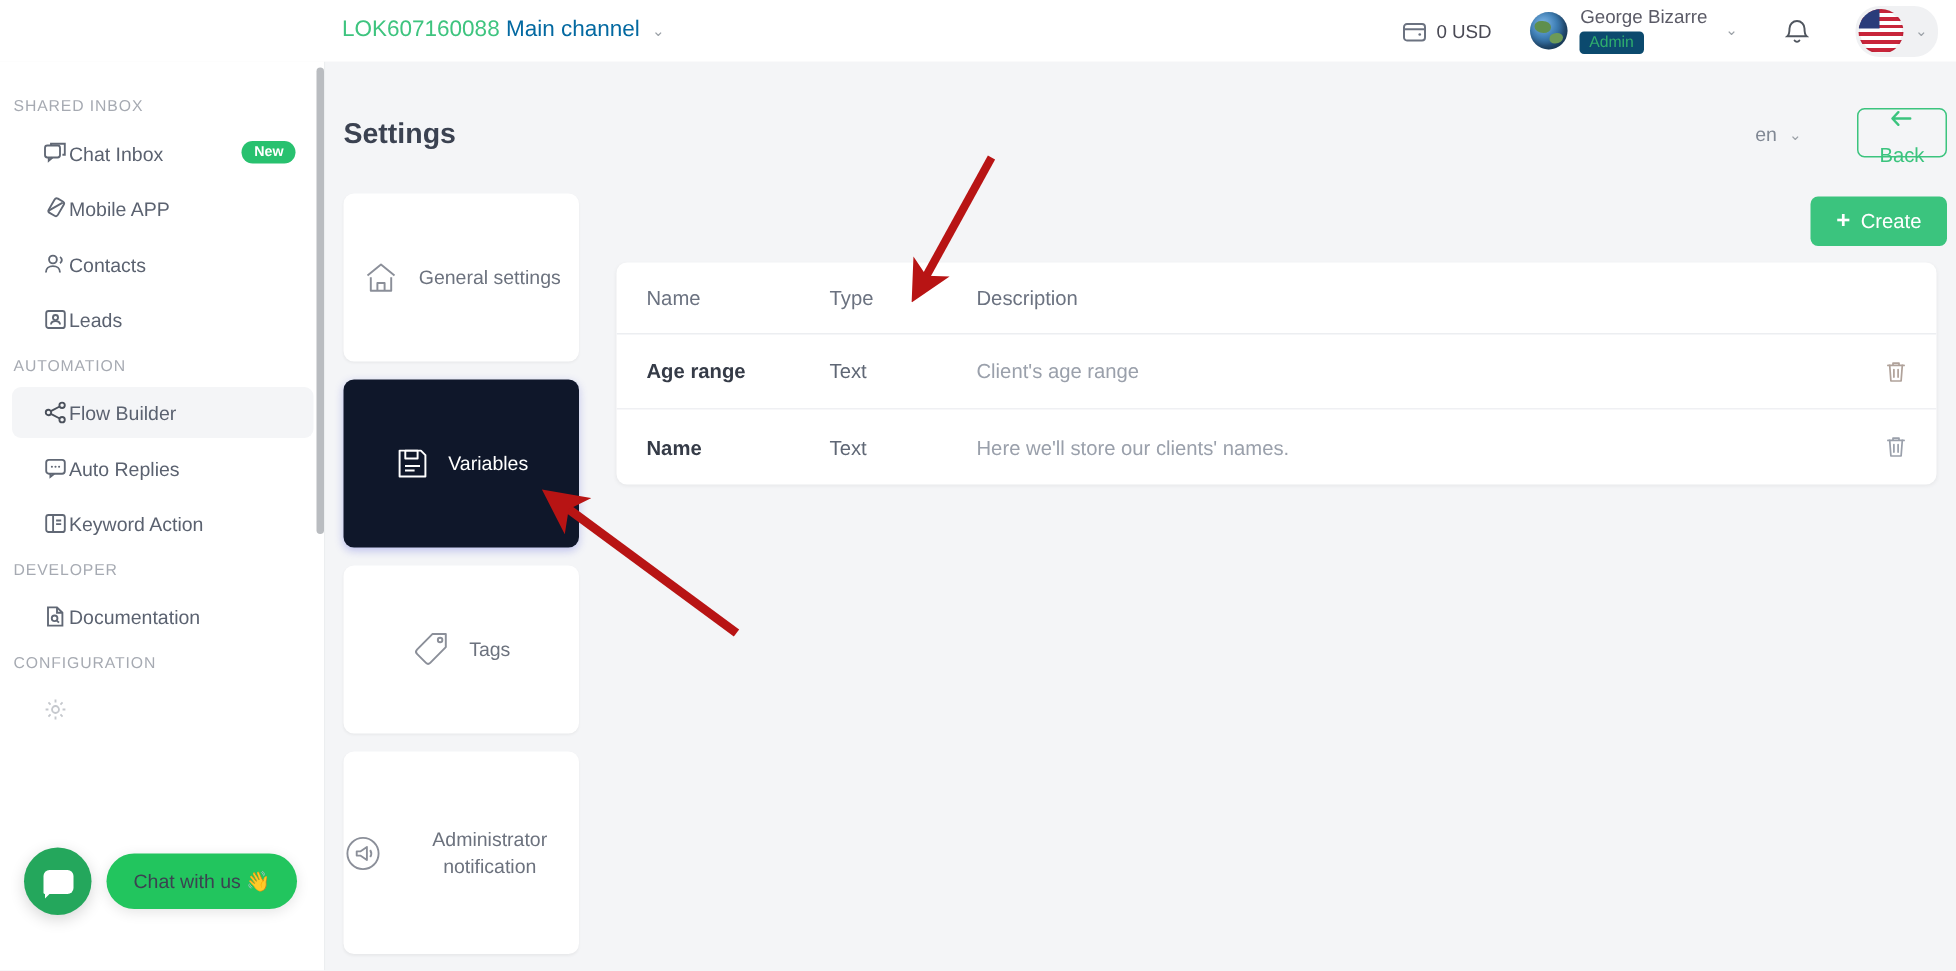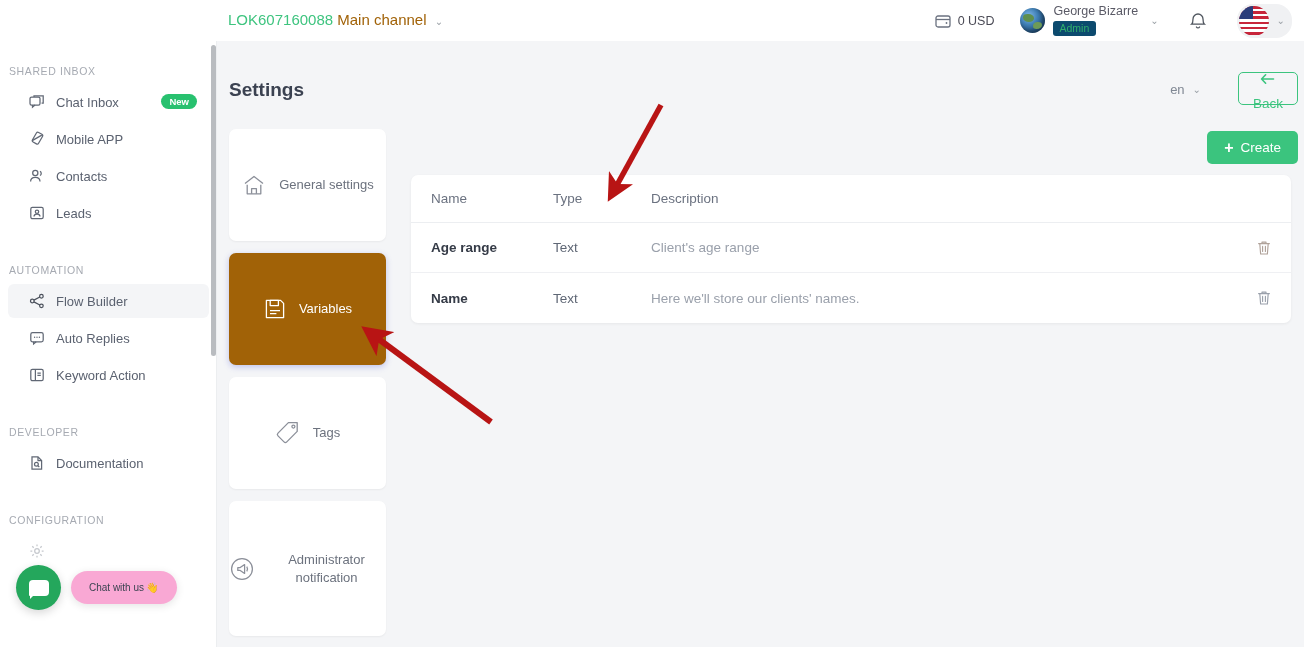--- a/index.html
+++ b/index.html
@@ -34,21 +34,21 @@
     display: flex; align-items: center; justify-content: center; gap: 2px;
   }
   .logo-bubble i { width: 3px; height: 3px; border-radius: 50%; background: #fff; display: block; }
   .logo-text { font-size: 27px; font-weight: 700; color: #1a1a1a; letter-spacing: -0.5px; margin-left: 3px; }
 
   .channel {
     position: absolute; left: 228px; top: 11px;
     font-size: 15px; color: #4a4a55; cursor: pointer; white-space: nowrap;
   }
   .channel .cid { color: #3ec47f; }
-  .channel .cname { color: #a16207; }
+  .channel .cname { color: #0369a1; }
   .caret { font-size: 10px; color: #9aa0a6; margin-left: 4px; }
 
   .top-right {
     position: absolute; right: 12px; top: 0; height: 41px;
     display: flex; align-items: center; gap: 4px;
   }
   .wallet { display: flex; align-items: center; gap: 7px; font-size: 12.5px; color: #4a4a55; margin-right: 22px; }
   .wallet svg { display: block; }
   .user-block { display: flex; align-items: center; gap: 8px; margin-right: 26px; cursor: pointer; }
   .avatar {
@@ -85,25 +85,25 @@
     padding: 2px 7px 2px 2px; gap: 4px;
   }
 
   
   .sidebar {
     position: absolute; left: 0; top: 41px; width: 217px; height: 606px;
     background: #ffffff; overflow: hidden;
   }
   .sb-section {
     font-size: 10.5px; letter-spacing: .6px; color: #a6aab2; text-transform: uppercase;
-    padding: 0 0 0 9px; margin-top: 34px; margin-bottom: 8px;
+    padding: 0 0 0 9px; margin-top: 8px; margin-bottom: 8px;
   }
   .sb-section:first-child { margin-top: 24px; }
   .sb-item {
-    display: flex; align-items: center; gap: 11px; height: 34px;
+    display: flex; align-items: center; gap: 1px; height: 34px;
     margin: 3px 8px; padding-left: 20px; border-radius: 6px; cursor: pointer;
     font-size: 13px; color: #5b6270; position: relative;
   }
   .sb-item.active { background: #f4f5f7; }
   .sb-item .sbi { width: 17px; height: 17px; display: flex; align-items: center; justify-content: center; flex: 0 0 17px; }
   .pill-new {
     position: absolute; right: 12px; top: 9px;
     background: #28c16f; color: #fff; font-size: 9.5px; font-weight: 700;
     padding: 2px 8px; border-radius: 9px;
   }
@@ -121,22 +121,22 @@
     width: 45px; height: 45px; border-radius: 50%; background: #24a75c;
     display: flex; align-items: center; justify-content: center; cursor: pointer;
     box-shadow: 0 3px 10px rgba(0,0,0,.16);
   }
   .chat-fab .bub { width: 20px; height: 16px; background: #fff; border-radius: 4px 4px 4px 1px; position: relative; }
   .chat-fab .bub:after {
     content: ""; position: absolute; left: 1px; bottom: -4px; width: 6px; height: 6px;
     background: #fff; clip-path: polygon(0 100%, 0 0, 100% 0);
   }
   .chat-label {
-    background: #f9a8d4; border-radius: 22px; padding: 11px 18px;
-    font-size: 10px; color: #3b4351; box-shadow: 0 2px 9px rgba(0,0,0,.11); cursor: pointer;
+    background: #22c55e; border-radius: 22px; padding: 11px 18px;
+    font-size: 13px; color: #3b4351; box-shadow: 0 2px 9px rgba(0,0,0,.11); cursor: pointer;
   }
 
   
   .main { position: absolute; left: 217px; top: 41px; width: 1087px; height: 606px; background: #f4f5f7; }
   .page-title { position: absolute; left: 12px; top: 38px; font-size: 19px; font-weight: 700; color: #3b4251; }
   .lang-sel {
     position: absolute; right: 103px; top: 41px; font-size: 13px; color: #808894; cursor: pointer;
     display: flex; align-items: center; gap: 4px;
   }
   .btn-back {
@@ -155,21 +155,21 @@
 
   
   .cards { position: absolute; left: 12px; top: 88px; width: 157px; }
   .card {
     width: 157px; height: 112px; background: #fff; border-radius: 7px;
     display: flex; flex-direction: row; align-items: center; justify-content: center; gap: 12px;
     margin-bottom: 12px; cursor: pointer; box-shadow: 0 1px 2px rgba(0,0,0,.05);
   }
   .card .cicon { color: #8b8f99; display: flex; align-items: center; justify-content: center; height: 28px; }
   .card .clabel { font-size: 13px; color: #6c727e; text-align: center; line-height: 1.35; }
-  .card.selected { background: #a16207; box-shadow: 0 2px 6px rgba(81,89,217,.32); }
+  .card.selected { background: #0f172a; box-shadow: 0 2px 6px rgba(81,89,217,.32); }
   .card.selected .cicon { color: #fff; }
   .card.selected .clabel { color: #fff; }
   .card.tall { height: 135px; }
 
   
   .table-wrap {
     position: absolute; left: 194px; top: 134px; width: 880px;
     background: #fff; border-radius: 7px; overflow: hidden; box-shadow: 0 1px 3px rgba(0,0,0,.06);
   }
   .trow { display: flex; align-items: center; height: 50px; padding: 0 20px; }

